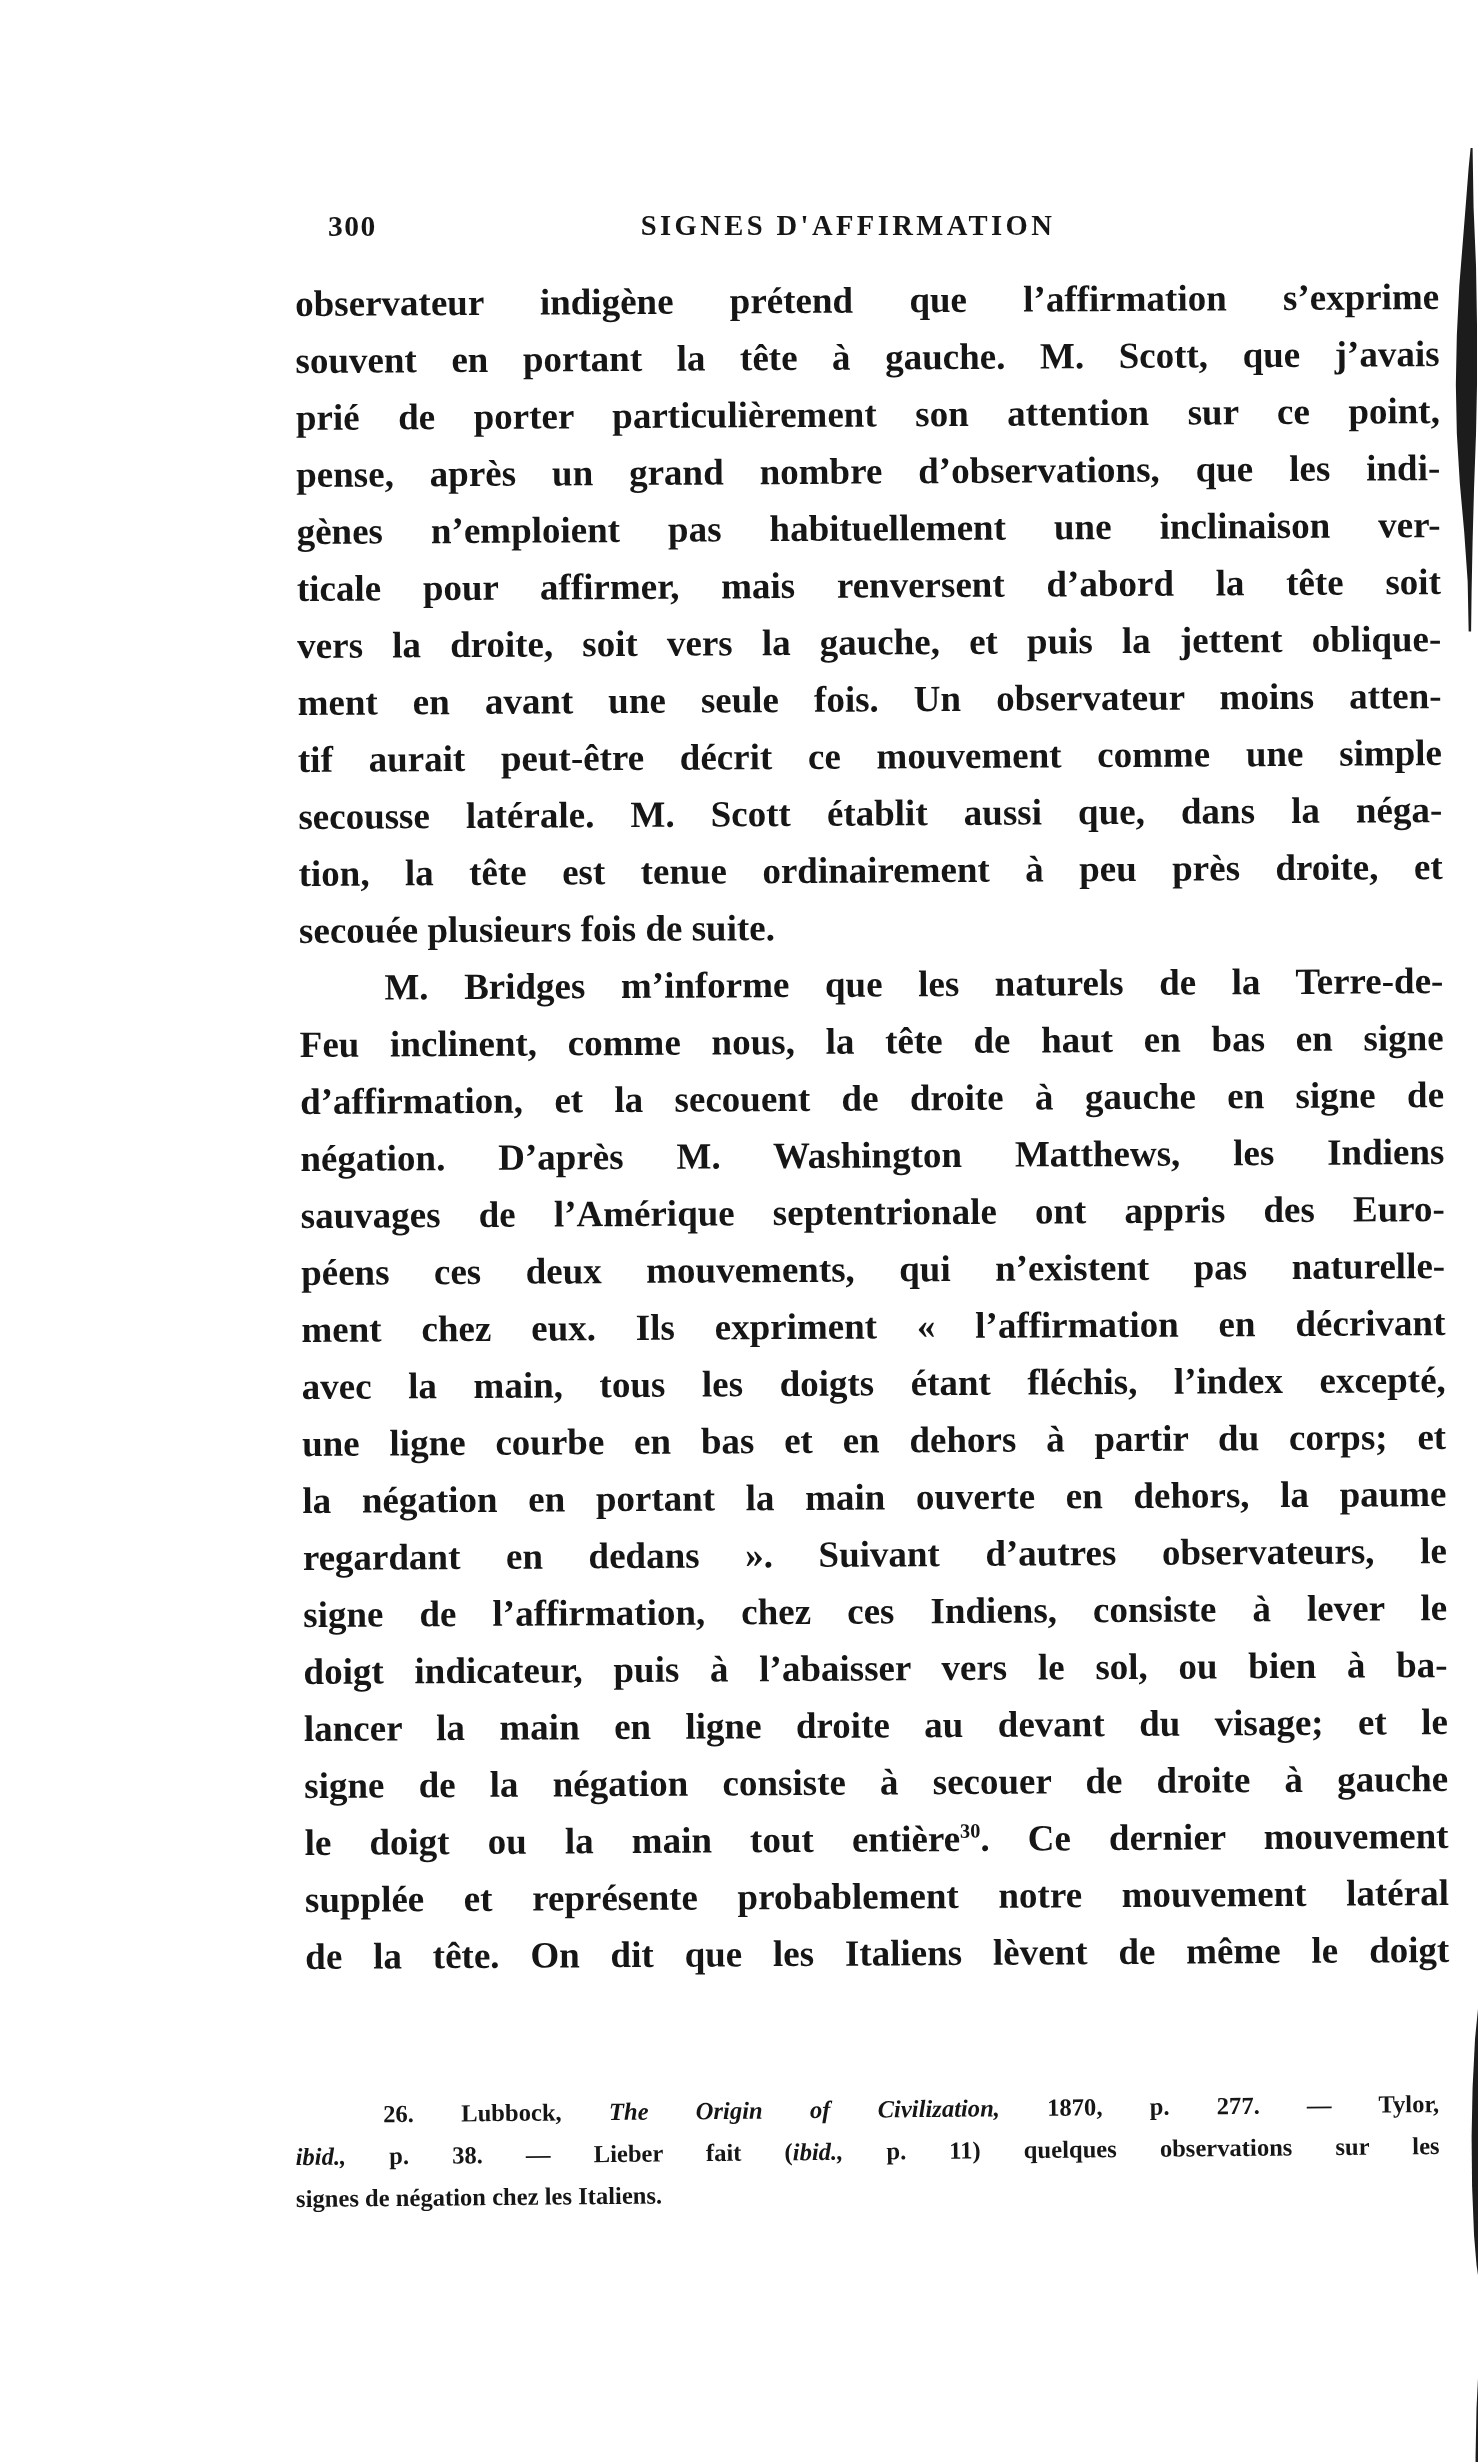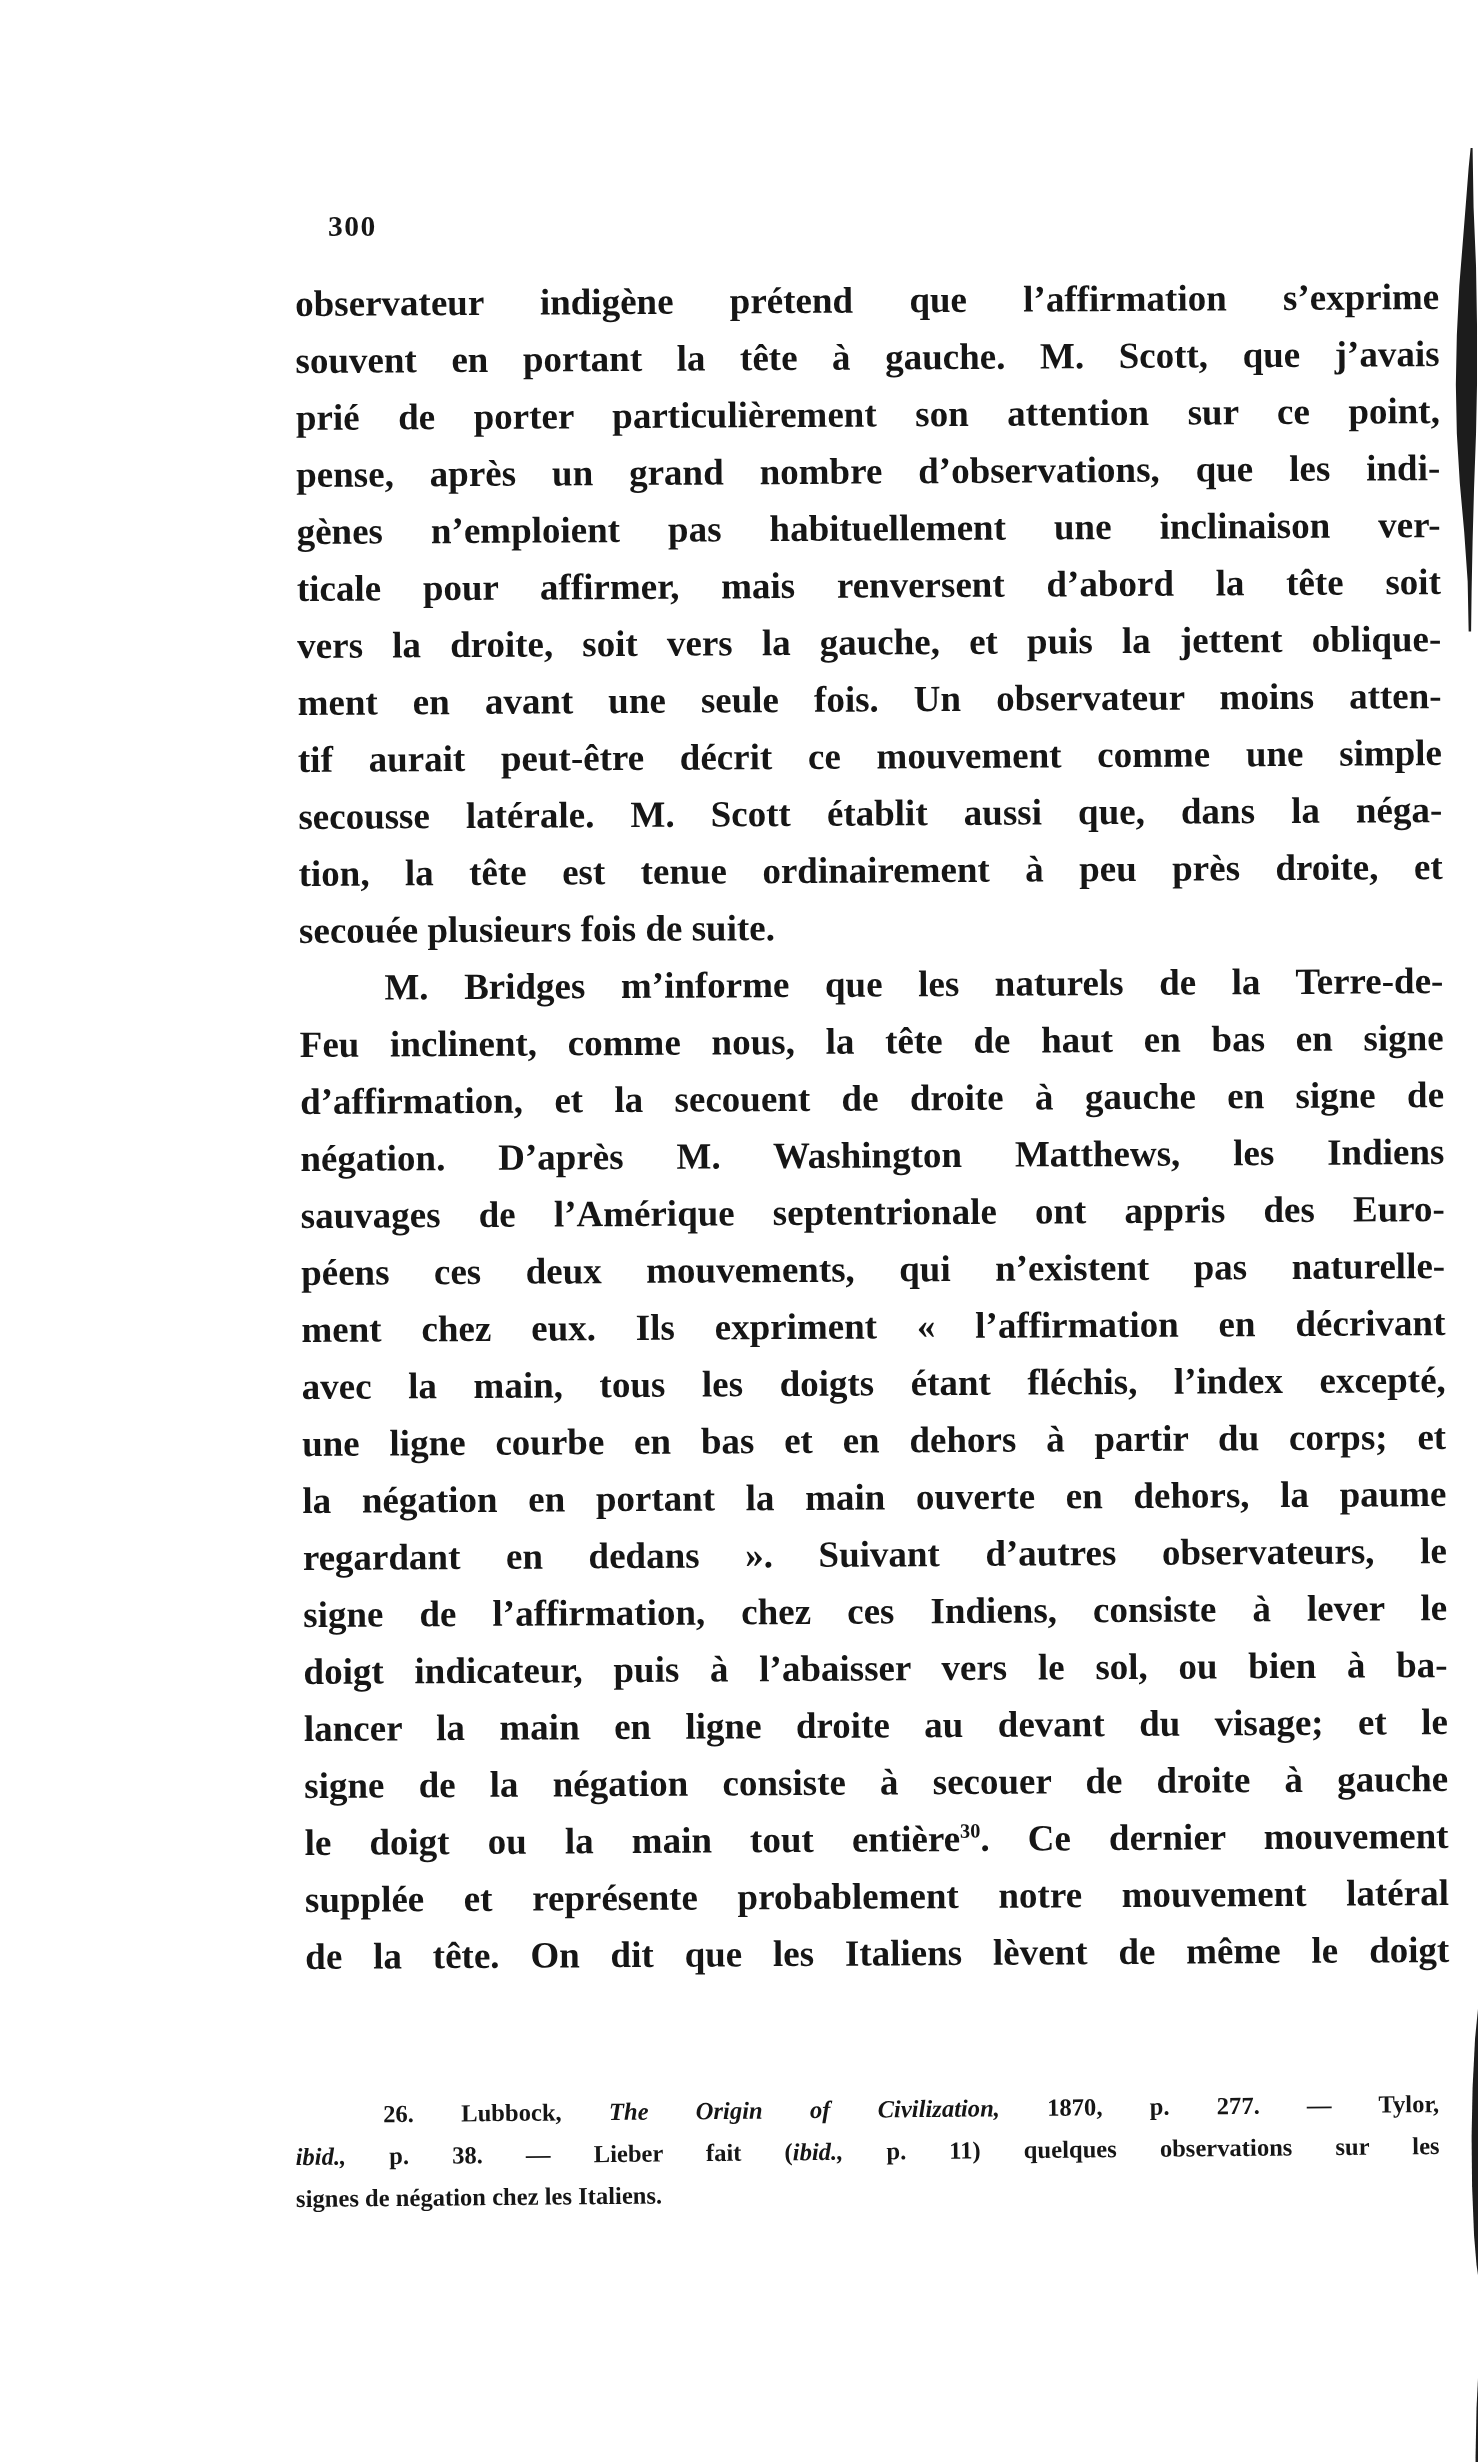--- a/index.html
+++ b/index.html
@@ -56,20 +56,21 @@
     pointer-events:none;
   }
 </style>
 </head>
 <body>
 
 <div class="page">
 
   <div class="pagenum">300</div>
 
+  <div class="runtitle">SIGNES D'AFFIRMATION</div>
 
   <div class="bodyblock" id="body-lines">
       <div class="bline"><span>observateur indigène prétend que l’affirmation s’exprime</span></div>
       <div class="bline"><span>souvent en portant la tête à gauche. M. Scott, que j’avais</span></div>
       <div class="bline"><span>prié de porter particulièrement son attention sur ce point,</span></div>
       <div class="bline"><span>pense, après un grand nombre d’observations, que les indi-</span></div>
       <div class="bline"><span>gènes n’emploient pas habituellement une inclinaison ver-</span></div>
       <div class="bline"><span>ticale pour affirmer, mais renversent d’abord la tête soit</span></div>
       <div class="bline"><span>vers la droite, soit vers la gauche, et puis la jettent oblique-</span></div>
       <div class="bline"><span>ment en avant une seule fois. Un observateur moins atten-</span></div>

